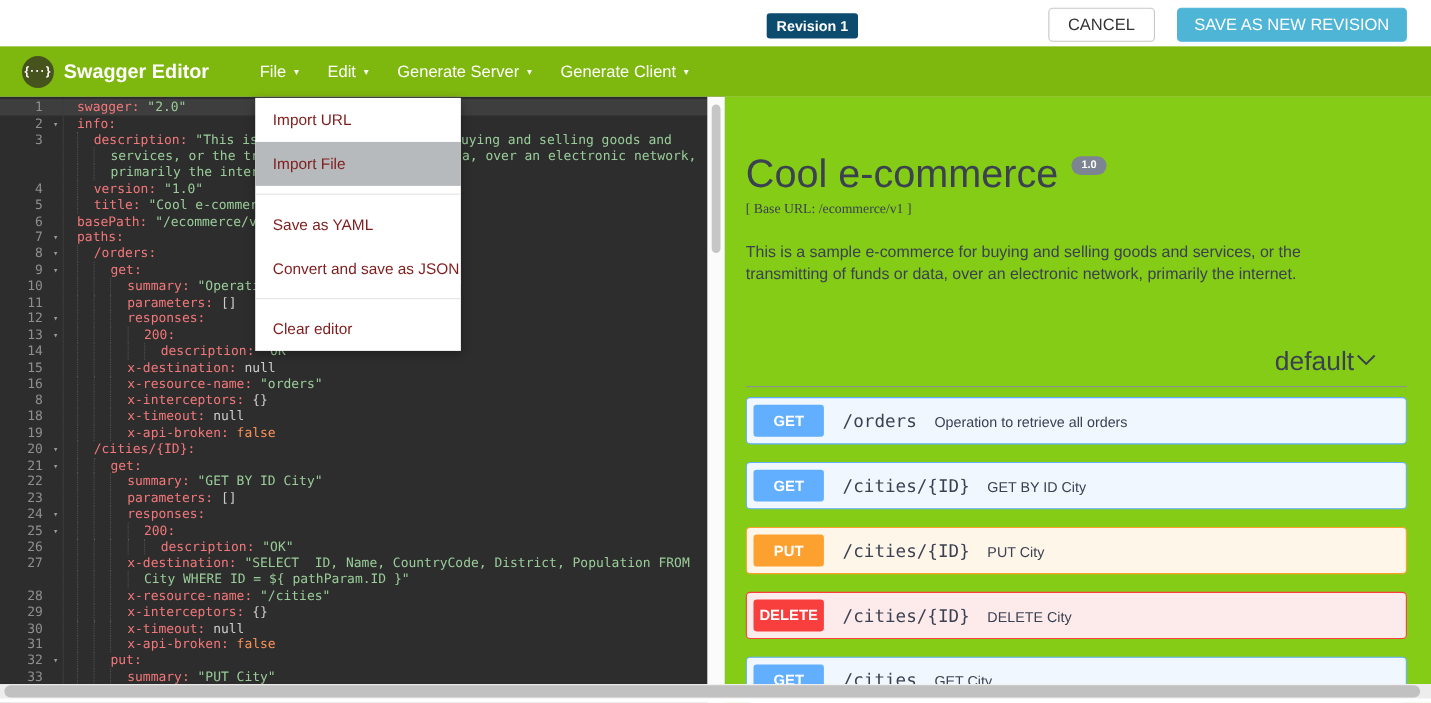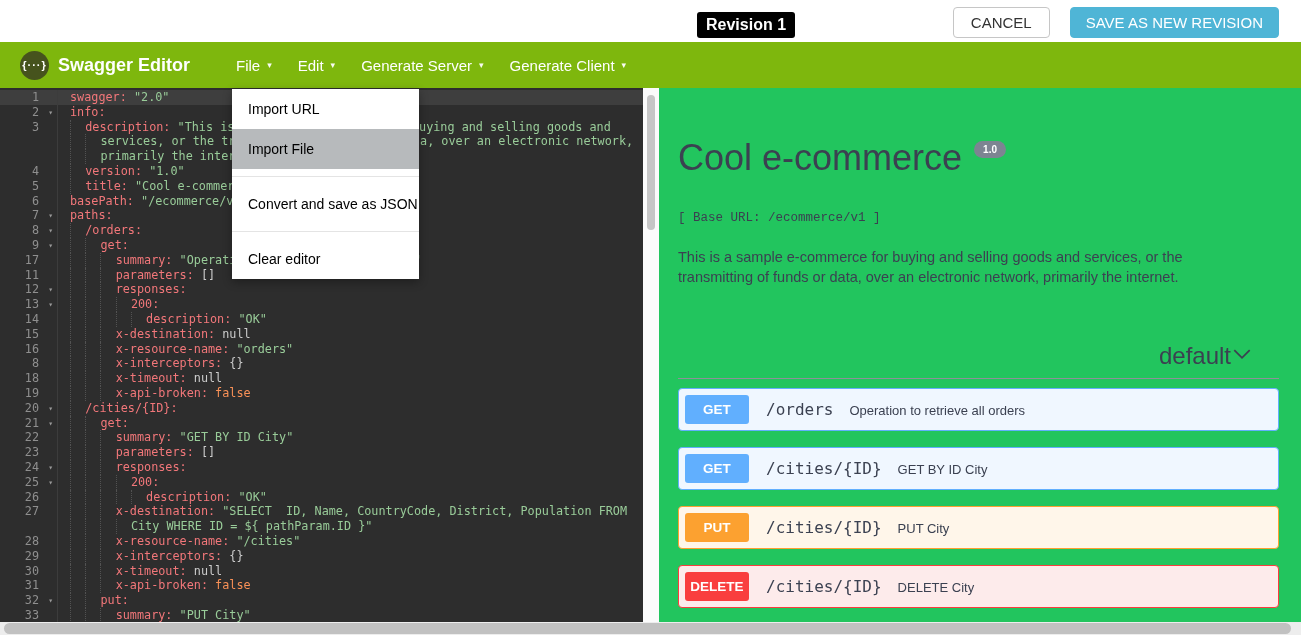--- a/index.html
+++ b/index.html
@@ -1,22 +1,22 @@
 <!DOCTYPE html>
 <html><head>
 <meta charset="utf-8">
 <style>
   html,body{margin:0;padding:0}
   body{width:1301px;height:639px;position:relative;overflow:hidden;background:#fff;
        font-family:"Liberation Sans",sans-serif}
 
   
   .topbar{height:42px;background:#fff;position:relative}
-  .revision-badge{position:absolute;left:697px;top:12px;background:#000000;color:#fff;
-      font-size:16px;font-weight:bold;padding:4px 9px;border-radius:3px}
+  .revision-badge{position:absolute;left:697px;top:12px;background:#0c4a6e;color:#fff;
+      font-size:13px;font-weight:bold;padding:4px 9px;border-radius:3px}
   .topbar-actions{position:absolute;top:7px;right:22px;display:flex;gap:20px}
   .btn{height:31px;border-radius:4px;font-size:15px;display:flex;align-items:center;
       justify-content:center;cursor:pointer;box-sizing:border-box}
   .btn-cancel{background:#fff;border:1px solid #c6c6c6;color:#333;padding:0 17px}
   .btn-save{background:#4fb5d6;border:1px solid #4fb5d6;color:#fff;padding:0 15px}
 
   
   .navbar{height:46px;background:#7eb70d;display:flex;align-items:center;color:#fff}
   .brand{display:flex;align-items:center;margin-left:20px}
   .logo{width:29px;height:29px;border-radius:50%;background:#46531d;color:#fff;display:flex;
@@ -41,32 +41,32 @@
   .code{padding-left:12px;color:#ccc}
   .tk-k{color:#f2777a}.tk-s{color:#99cc99}.tk-n{color:#f99157}.tk-p{color:#ccc}
   .ig{display:inline-block;white-space:pre;border-left:1px dotted #525252;height:14.8px;vertical-align:top}
   .vscroll{position:absolute;top:0;right:0;width:16px;bottom:0;background:#fbfbfb}
   .vthumb{position:absolute;top:7px;left:4px;width:8px;height:135px;background:#c6c6c6;border-radius:4px}
 
   
   .dropdown{position:absolute;left:232px;top:89px;width:187px;background:#fff;z-index:20;
       box-shadow:0 3px 9px rgba(0,0,0,.33)}
   .dd-item{height:40px;display:flex;align-items:center;padding-left:16px;font-size:14px;
-      color:#000000;cursor:pointer}
+      color:#7f1d1d;cursor:pointer}
   .dd-item.hl{background:#b7babc}
   .dd-div{border-top:1px solid #e4e4e4;margin:7px 0}
 
   
-  .preview{flex:1;background:#22c55e;position:relative;padding:0 22px 0 19px;box-sizing:border-box;overflow:hidden}
+  .preview{flex:1;background:#84cc16;position:relative;padding:0 22px 0 19px;box-sizing:border-box;overflow:hidden}
   .api-info{margin-top:49px}
   h1.api-title-line{margin:0;font-weight:400}
   .api-title{font-size:36px;color:#3b4151;font-weight:400}
   .ver-badge{display:inline-block;background:#7d8492;color:#fff;font-size:10px;font-weight:bold;
       padding:3px 9px;border-radius:10px;margin-left:12px;position:relative;top:-17px}
-  .base-url{font-family:Liberation Mono, monospace;font-size:12.5px;color:#3b4151;margin-top:32px}
+  .base-url{font-family:Liberation Serif, serif;font-size:12.5px;color:#3b4151;margin-top:4px}
   .api-desc{margin-top:22px;font-size:14.5px;color:#3b4151;max-width:578px;line-height:1.38}
   .tag-header{margin-top:55px;display:flex;align-items:center;justify-content:flex-end;
       cursor:pointer;padding-right:26px}
   .tag-name{font-size:24px;color:#3b4151;font-weight:400}
   .tag-divider{border-bottom:1px solid #8e9199;margin-top:8px}
   .ops{margin-top:9px}
   .op{display:flex;align-items:center;height:41px;border-radius:4px;margin-bottom:16px;
       border:1px solid;cursor:pointer}
   .op.get{background:#f0f7ff;border-color:#61affe}
   .op.put{background:#fff6ea;border-color:#fca130}
@@ -130,21 +130,21 @@
         <div class="ed-line"><div class="gutter">2<span class="fold">▾</span></div><div class="code"><span class="tk-k">info:</span></div></div>
         <div class="ed-line"><div class="gutter">3</div><div class="code"><span class="ig">  </span><span class="tk-k">description:</span><span class="tk-p"> </span><span class="tk-s">"This is a sample e-commerce for buying and selling goods and</span></div></div>
         <div class="ed-line"><div class="gutter"></div><div class="code"><span class="ig">  </span><span class="ig">  </span><span class="tk-s">services, or the transmitting of funds or data, over an electronic network,</span></div></div>
         <div class="ed-line"><div class="gutter"></div><div class="code"><span class="ig">  </span><span class="ig">  </span><span class="tk-s">primarily the internet."</span></div></div>
         <div class="ed-line"><div class="gutter">4</div><div class="code"><span class="ig">  </span><span class="tk-k">version:</span><span class="tk-p"> </span><span class="tk-s">"1.0"</span></div></div>
         <div class="ed-line"><div class="gutter">5</div><div class="code"><span class="ig">  </span><span class="tk-k">title:</span><span class="tk-p"> </span><span class="tk-s">"Cool e-commerce"</span></div></div>
         <div class="ed-line"><div class="gutter">6</div><div class="code"><span class="tk-k">basePath:</span><span class="tk-p"> </span><span class="tk-s">"/ecommerce/v1"</span></div></div>
         <div class="ed-line"><div class="gutter">7<span class="fold">▾</span></div><div class="code"><span class="tk-k">paths:</span></div></div>
         <div class="ed-line"><div class="gutter">8<span class="fold">▾</span></div><div class="code"><span class="ig">  </span><span class="tk-k">/orders:</span></div></div>
         <div class="ed-line"><div class="gutter">9<span class="fold">▾</span></div><div class="code"><span class="ig">  </span><span class="ig">  </span><span class="tk-k">get:</span></div></div>
-        <div class="ed-line"><div class="gutter">17</div><div class="code"><span class="ig">  </span><span class="ig">  </span><span class="ig">  </span><span class="tk-k">summary:</span><span class="tk-p"> </span><span class="tk-s">"Operation to retrieve all orders"</span></div></div>
+        <div class="ed-line"><div class="gutter">10</div><div class="code"><span class="ig">  </span><span class="ig">  </span><span class="ig">  </span><span class="tk-k">summary:</span><span class="tk-p"> </span><span class="tk-s">"Operation to retrieve all orders"</span></div></div>
         <div class="ed-line"><div class="gutter">11</div><div class="code"><span class="ig">  </span><span class="ig">  </span><span class="ig">  </span><span class="tk-k">parameters:</span><span class="tk-p"> []</span></div></div>
         <div class="ed-line"><div class="gutter">12<span class="fold">▾</span></div><div class="code"><span class="ig">  </span><span class="ig">  </span><span class="ig">  </span><span class="tk-k">responses:</span></div></div>
         <div class="ed-line"><div class="gutter">13<span class="fold">▾</span></div><div class="code"><span class="ig">  </span><span class="ig">  </span><span class="ig">  </span><span class="ig">  </span><span class="tk-k">200:</span></div></div>
         <div class="ed-line"><div class="gutter">14</div><div class="code"><span class="ig">  </span><span class="ig">  </span><span class="ig">  </span><span class="ig">  </span><span class="ig">  </span><span class="tk-k">description:</span><span class="tk-p"> </span><span class="tk-s">"OK"</span></div></div>
         <div class="ed-line"><div class="gutter">15</div><div class="code"><span class="ig">  </span><span class="ig">  </span><span class="ig">  </span><span class="tk-k">x-destination:</span><span class="tk-p"> null</span></div></div>
         <div class="ed-line"><div class="gutter">16</div><div class="code"><span class="ig">  </span><span class="ig">  </span><span class="ig">  </span><span class="tk-k">x-resource-name:</span><span class="tk-p"> </span><span class="tk-s">"orders"</span></div></div>
         <div class="ed-line"><div class="gutter">8</div><div class="code"><span class="ig">  </span><span class="ig">  </span><span class="ig">  </span><span class="tk-k">x-interceptors:</span><span class="tk-p"> {}</span></div></div>
         <div class="ed-line"><div class="gutter">18</div><div class="code"><span class="ig">  </span><span class="ig">  </span><span class="ig">  </span><span class="tk-k">x-timeout:</span><span class="tk-p"> null</span></div></div>
         <div class="ed-line"><div class="gutter">19</div><div class="code"><span class="ig">  </span><span class="ig">  </span><span class="ig">  </span><span class="tk-k">x-api-broken:</span><span class="tk-p"> </span><span class="tk-n">false</span></div></div>
         <div class="ed-line"><div class="gutter">20<span class="fold">▾</span></div><div class="code"><span class="ig">  </span><span class="tk-k">/cities/{ID}:</span></div></div>
@@ -214,20 +214,21 @@
           <span class="op-summary">GET City</span>
         </div>
       </div>
   </section>
 </div>
 
 <div class="dropdown">
     <div class="dd-item">Import URL</div>
     <div class="dd-item hl">Import File</div>
     <div class="dd-div"></div>
+    <div class="dd-item">Save as YAML</div>
     <div class="dd-item">Convert and save as JSON</div>
     <div class="dd-div"></div>
     <div class="dd-item">Clear editor</div>
   </div>
 
 <div class="hscroll">
   <div class="htrack">
     <div class="hthumb"></div>
   </div>
 </div>

